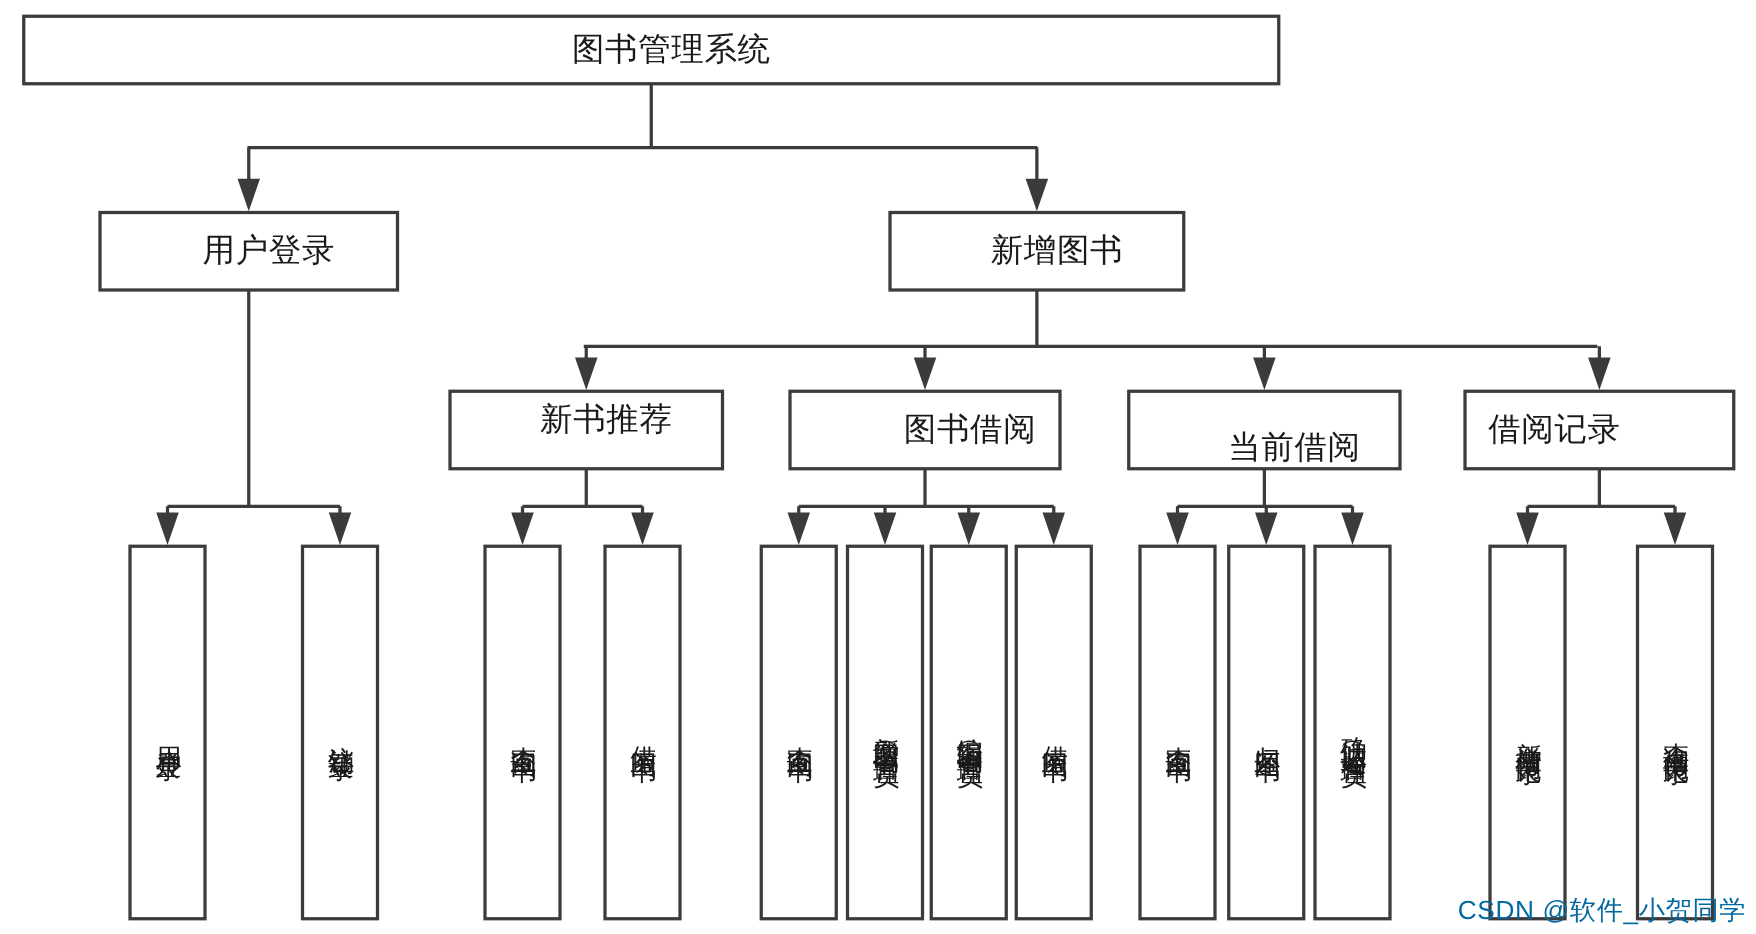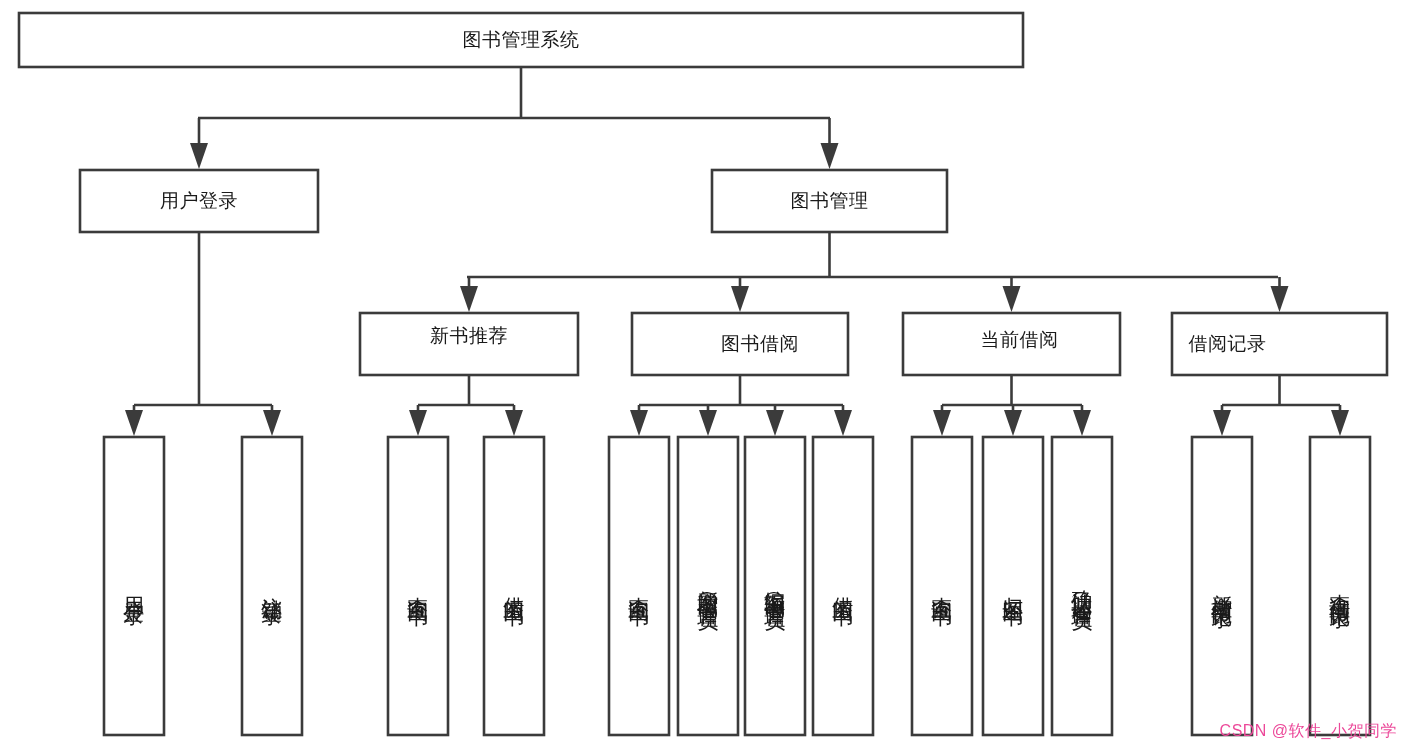--- a/index.html
+++ b/index.html
@@ -46,37 +46,38 @@
     display: flex;
     align-items: center;
     justify-content: center;
     color: #1a1a1a;
     font-family: "Liberation Sans", "DejaVu Sans", sans-serif;
     box-sizing: border-box;
     pointer-events: none;
     letter-spacing: 0.5px;
   }
   .node-label.horizontal {
-    font-size: 19px;
+    font-size: 26px;
     line-height: 1.2;
     white-space: nowrap;
+    margin-left: 16px;
   }
   .node-label.vertical {
     writing-mode: vertical-rl;
     text-orientation: upright;
     font-size: 21px;
     line-height: 1.32;
     letter-spacing: 3px;
   }
   .watermark {
     position: absolute;
     right: 8px;
     bottom: 5px;
-    font-size: 16px;
-    color: #ec4899;
+    font-size: 21px;
+    color: #0369a1;
     font-family: "Liberation Sans", "DejaVu Sans", sans-serif;
     white-space: nowrap;
     letter-spacing: 0.5px;
   }
 </style>
 </head>
 <body>
 
 <div id="diagram-root">
 
@@ -155,24 +156,24 @@
         <rect x="983" y="437" width="60" height="298" class="node-box"></rect>
         <rect x="1052" y="437" width="60" height="298" class="node-box"></rect>
         <rect x="1192" y="437" width="60" height="298" class="node-box"></rect>
         <rect x="1310" y="437" width="60" height="298" class="node-box"></rect>
       </g>
   </svg>
 
   <div id="labels-layer">
       <div class="node-label horizontal" style="left: 19px; top: 13px; width: 1004px; height: 54px;">图书管理系统</div>
       <div class="node-label horizontal" style="left: 80px; top: 170px; width: 238px; height: 62px;">用户登录</div>
-      <div class="node-label horizontal" style="left: 712px; top: 170px; width: 235px; height: 62px;">图书管理</div>
+      <div class="node-label horizontal" style="left: 712px; top: 170px; width: 235px; height: 62px;">新增图书</div>
       <div class="node-label horizontal" style="left: 360px; top: 313px; width: 218px; height: 46px;">新书推荐</div>
       <div class="node-label horizontal" style="left: 632px; top: 313px; width: 256px; height: 62px;">图书借阅</div>
-      <div class="node-label horizontal" style="left: 903px; top: 309px; width: 233px; height: 62px; border-radius: 13px;">当前借阅</div>
+      <div class="node-label horizontal" style="left: 903px; top: 327px; width: 233px; height: 62px; border-radius: 13px;">当前借阅</div>
       <div class="node-label horizontal" style="left: 1120px; top: 313px; width: 215px; height: 62px;">借阅记录</div>
       <div class="node-label vertical" style="left: 104px; top: 437px; width: 60px; height: 298px;">用户登录</div>
       <div class="node-label vertical" style="left: 242px; top: 437px; width: 60px; height: 298px;">注销登录</div>
       <div class="node-label vertical" style="left: 388px; top: 437px; width: 60px; height: 298px;">查询图书</div>
       <div class="node-label vertical" style="left: 484px; top: 437px; width: 60px; height: 298px;">借阅图书</div>
       <div class="node-label vertical" style="left: 609px; top: 437px; width: 60px; height: 298px;">查询图书</div>
       <div class="node-label vertical" style="left: 678px; top: 437px; width: 60px; height: 298px;">新增图书（管理员）</div>
       <div class="node-label vertical" style="left: 745px; top: 437px; width: 60px; height: 298px;">编辑图书（管理员）</div>
       <div class="node-label vertical" style="left: 813px; top: 437px; width: 60px; height: 298px;">借阅图书</div>
       <div class="node-label vertical" style="left: 912px; top: 437px; width: 60px; height: 298px;">查询图书</div>

